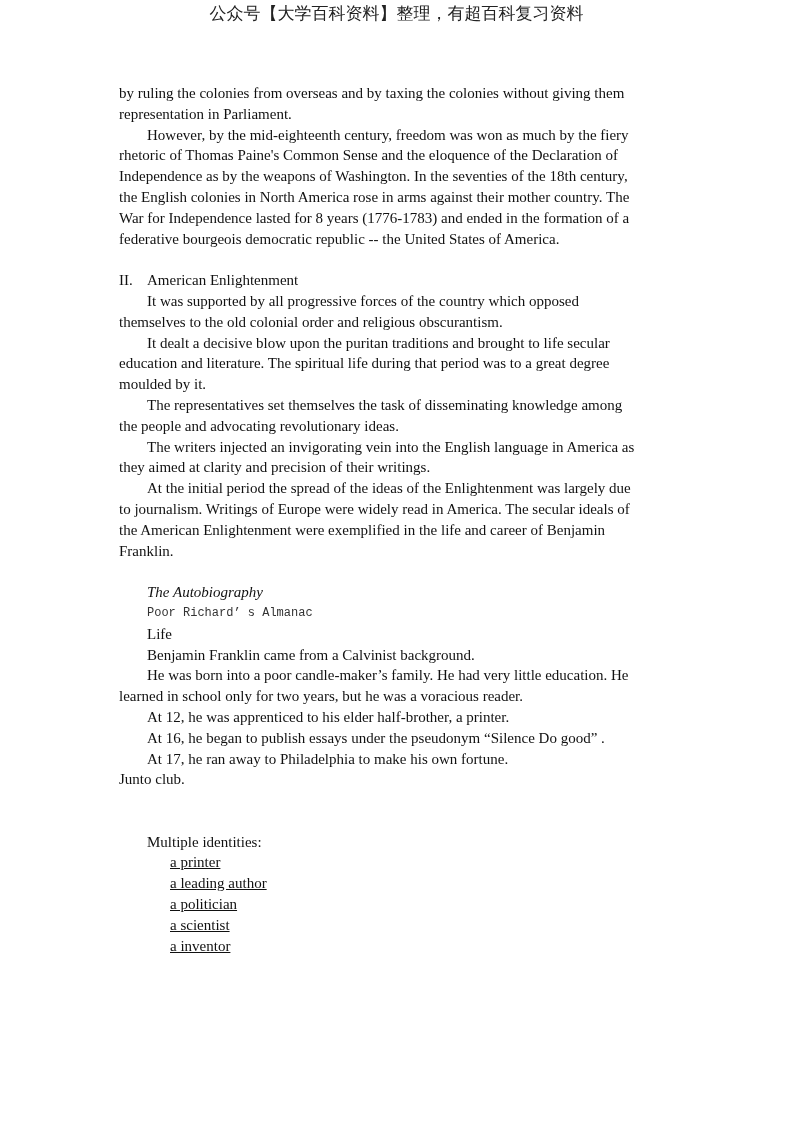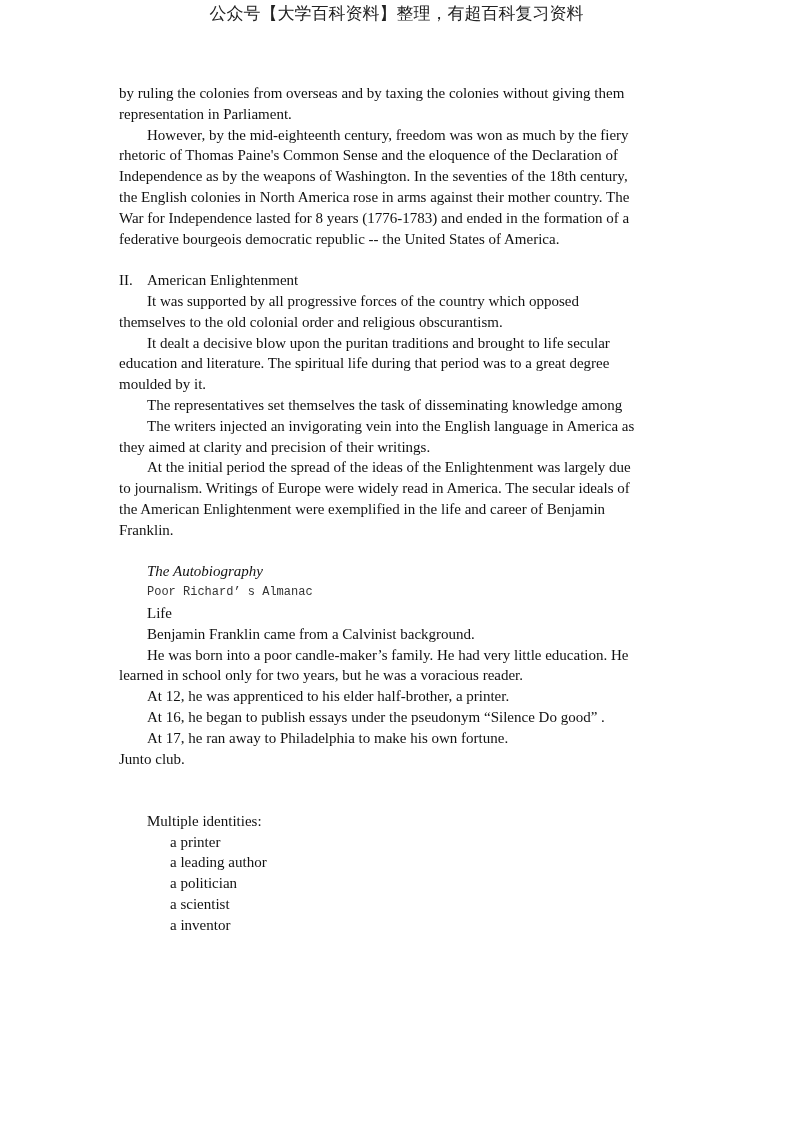--- a/index.html
+++ b/index.html
@@ -13,21 +13,21 @@
       text-align: center; font-size: 17px; line-height: 22px;
       font-family: "DejaVu Serif", "Liberation Serif", serif;
       color: #222;
     }
     .content {
       position: absolute; top: 83px; left: 119px; width: 560px;
       font-size: 15px; line-height: 20.8px;
     }
     .line { white-space: nowrap; height: 20.8px; }
     .indent { padding-left: 28px; }
-    .indent2 { padding-left: 51px; }
+    .indent2 { padding-left: 51px; text-decoration: underline; }
     .blank { height: 20.8px; }
     .blank2 { height: 41.6px; }
     .italic { font-style: italic; font-family: Liberation Serif, serif; }
     .mono { font-family: "Liberation Mono", "DejaVu Sans Mono", monospace; font-size: 12px; color: #333; }
     .heading-num { display: inline-block; width: 28px; }
     .heading-num3 { display: inline-block; width: 32px; }
   </style>
 </head>
 <body>
 
@@ -59,20 +59,21 @@
     <div class="line indent">It was supported by all progressive forces of the country which opposed</div>
     <div class="line">themselves to the old colonial order and religious obscurantism.</div>
   </div>
   <div>
     <div class="line indent">It dealt a decisive blow upon the puritan traditions and brought to life secular</div>
     <div class="line">education and literature. The spiritual life during that period was to a great degree</div>
     <div class="line">moulded by it.</div>
   </div>
   <div>
     <div class="line indent">The representatives set themselves the task of disseminating knowledge among</div>
+    <div class="line">the people and advocating revolutionary ideas.</div>
   </div>
   <div>
     <div class="line indent">The writers injected an invigorating vein into the English language in America as</div>
     <div class="line">they aimed at clarity and precision of their writings.</div>
   </div>
   <div>
     <div class="line indent">At the initial period the spread of the ideas of the Enlightenment was largely due</div>
     <div class="line">to journalism. Writings of Europe were widely read in America. The secular ideals of</div>
     <div class="line">the American Enlightenment were exemplified in the life and career of Benjamin</div>
     <div class="line">Franklin.</div>

